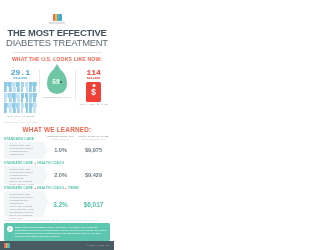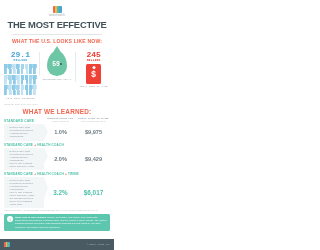--- a/index.html
+++ b/index.html
@@ -5,21 +5,21 @@
   * { box-sizing: border-box; margin: 0; padding: 0; }
   html, body {
     width: 114px; height: 250px;
     background: #ffffff;
     font-family: "Liberation Sans", sans-serif;
     overflow: hidden;
   }
   .page { width: 114px; height: 250px; position: relative; background: #ffffff; display: flex; flex-direction: column; }
 
   
-  .header { padding: 6px 4px 3px; text-align: center; background: #ffffff; }
+  .header { padding: 14px 4px 3px; text-align: center; background: #ffffff; }
   .logo-wrap { display: flex; flex-direction: column; align-items: center; gap: 1px; margin-bottom: 3px; }
   .logo-mark { width: 9px; height: 7px; display: flex; border-radius: 1px; overflow: hidden; }
   .logo-mark i { flex: 1; display: block; }
   .logo-mark i:nth-child(1) { background: #f2654f; }
   .logo-mark i:nth-child(2) { background: #f6b93b; }
   .logo-mark i:nth-child(3) { background: #49c0a8; }
   .logo-mark i:nth-child(4) { background: #4ba3d8; }
   .logo-text { font-size: 2.6px; letter-spacing: .3px; color: #9aa3a8; }
 
   .title-1 { font-size: 9.4px; font-weight: bold; color: #42525a; letter-spacing: -0.2px; line-height: 10px; }
@@ -130,20 +130,21 @@
     <div class="logo-wrap">
       <div class="logo-mark">
           <i></i>
           <i></i>
           <i></i>
           <i></i>
         </div>
       <div class="logo-text">twinehealth</div>
     </div>
     <div class="title-1">THE MOST EFFECTIVE</div>
+    <div class="title-2">DIABETES TREATMENT</div>
     <div class="rule"></div>
     <div class="subhead">WHAT THE U.S. LOOKS LIKE NOW:</div>
   </div>
 
   <div class="stats">
 
     <div class="stat">
       <div class="stat-num blue">29.1</div>
       <div class="stat-unit blue">MILLION</div>
       <div class="people">
@@ -179,21 +180,21 @@
       <div class="droplet-wrap">
         <div class="droplet">
           <span class="droplet-val">59</span>
             <span class="droplet-pct">%</span>
         </div>
       </div>
       <div class="stat-caption">UNCONTROLLED HBA1C</div>
     </div>
 
     <div class="stat">
-      <div class="stat-num red">245</div>
+      <div class="stat-num red">114</div>
       <div class="stat-unit red">BILLION</div>
       <div class="tag-wrap">
         <div class="tag">
           <span class="tag-dollar">$</span>
         </div>
       </div>
       <div class="stat-caption">TOTAL COST OF CARE</div>
     </div>
 
   </div>

